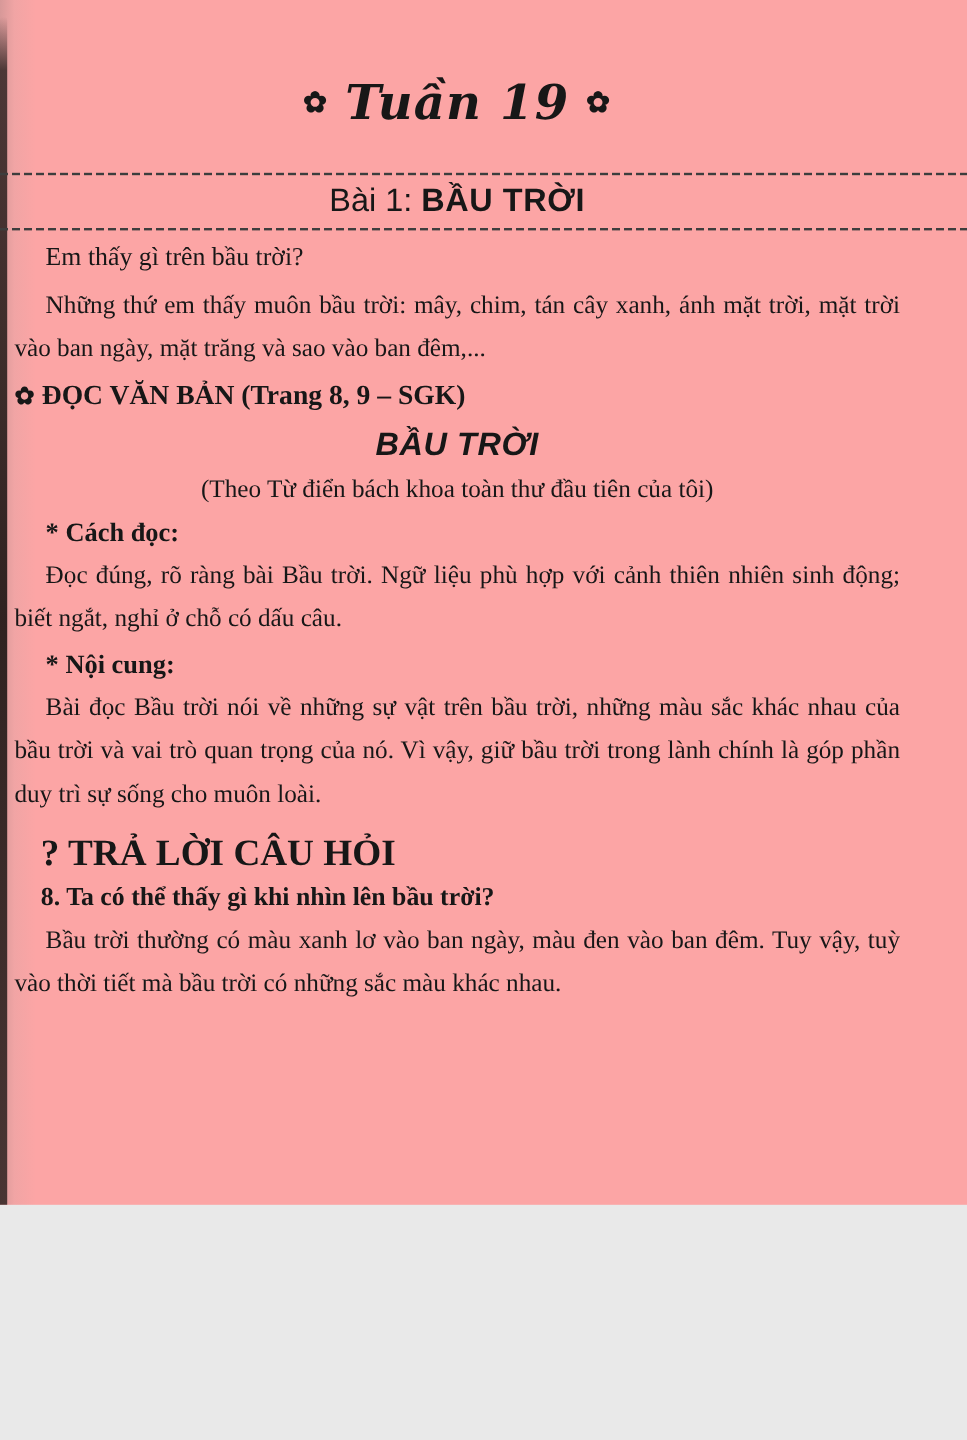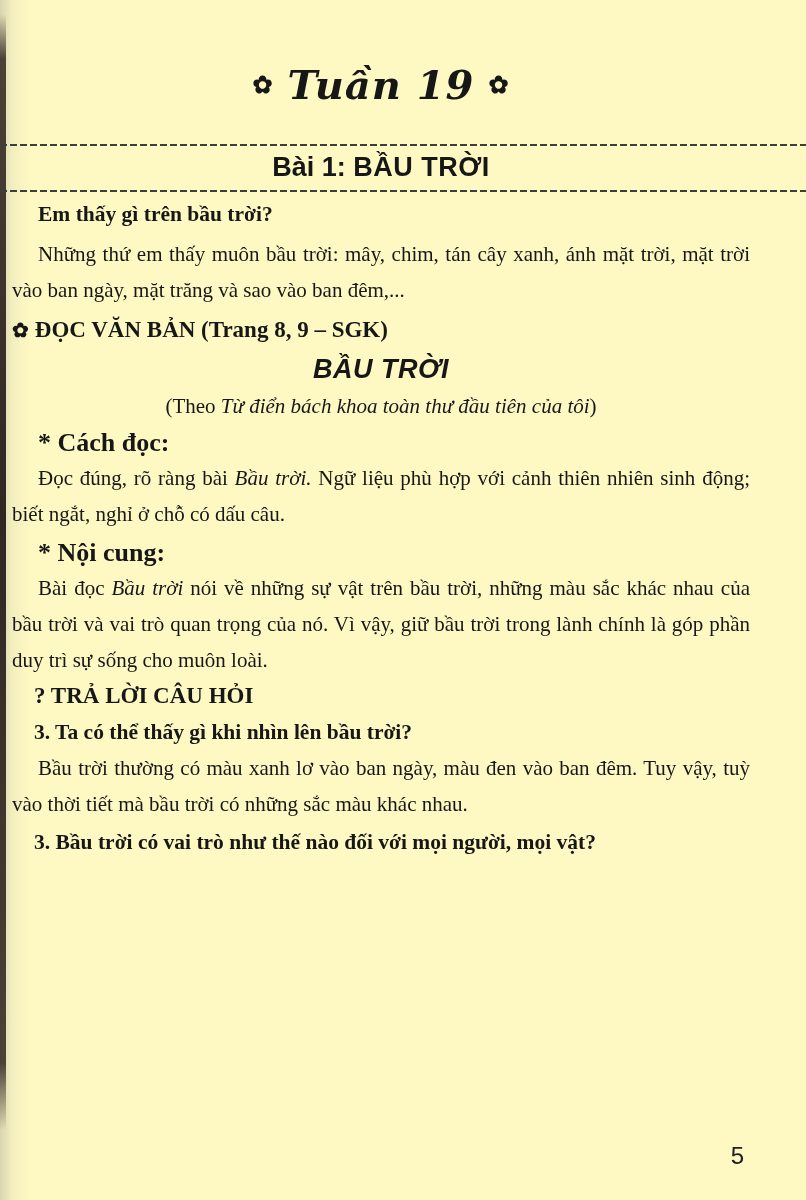--- a/index.html
+++ b/index.html
@@ -1,18 +1,18 @@
 <!DOCTYPE html>
 <html><head>
 <meta charset="utf-8">
 <style>
   html,body{margin:0;padding:0;}
   body{width:806px;height:1200px;background:#e9e9e9;}
   .page{
-    position:relative;width:806px;height:1200px;background:#fef9c3;
+    position:relative;width:806px;height:1004px;background:#fca5a5;
     font-family:"Liberation Serif","DejaVu Serif",serif;color:#171717;
     overflow:hidden;
   }
   
   .gutter-shade{
     position:absolute;left:0;top:0;width:30px;height:1200px;
     background:linear-gradient(90deg, rgba(120,120,120,0.28), rgba(160,160,160,0.12) 12px, rgba(255,255,255,0) 30px);
     pointer-events:none;
   }
   .gutter-strip{
@@ -33,44 +33,44 @@
     position:absolute;left:0;width:806px;height:2px;
     background:repeating-linear-gradient(90deg,#3d3d3d 0 7px,rgba(255,255,255,0) 7px 10px);
   }
   .rule-1{top:144px;}
   .rule-2{top:190px;}
 
   .lesson-header{
     margin-top:34px;height:46px;line-height:46px;text-align:center;
     font-family:"Liberation Sans","DejaVu Sans",sans-serif;font-size:27px;
   }
-  .lesson-header .prefix{font-weight:700;margin-top:40px;}
+  .lesson-header .prefix{font-weight:400;margin-top:40px;}
   .lesson-header .title{font-weight:800;letter-spacing:0.5px;}
 
   .sec-heading{
     margin-top:14px;line-height:32px;font-weight:700;font-size:23px;
   }
   .sec-heading .flower{font-size:20px;padding-right:6px;}
   .sub-heading{
-    margin-top:8px;line-height:32px;font-weight:700;font-size:21.5px;padding-left:26px;
+    margin-top:8px;line-height:32px;font-weight:400;font-size:21.5px;padding-left:26px;
   }
   .para{
     margin-top:6px;line-height:36px;font-size:21px;text-align:justify;text-indent:26px;
   }
   .tight{margin-top:2px;}
   .reading-title{
     margin-top:4px;height:38px;line-height:38px;text-align:center;
     font-family:"Liberation Sans","DejaVu Sans",sans-serif;font-weight:800;font-style:italic;
     font-size:27px;letter-spacing:0.5px;
   }
   .source-line{margin-top:2px;height:32px;line-height:32px;text-align:center;font-size:21px;}
-  .label-heading{margin-top:6px;line-height:30px;font-weight:700;font-size:26px;padding-left:26px;}
-  .qa-heading{margin-top:2px;line-height:32px;font-weight:700;font-size:23px;padding-left:22px;}
+  .label-heading{margin-top:6px;line-height:30px;font-weight:700;font-size:22px;padding-left:26px;}
+  .qa-heading{margin-top:16px;line-height:32px;font-weight:700;font-size:31px;padding-left:22px;}
   .q-heading{margin-top:4px;line-height:32px;font-weight:700;font-size:21.5px;padding-left:22px;}
-  .italic{font-style:italic;margin-top:12px;}
+  .italic{margin-top:12px;}
   .page-number{
     position:absolute;top:1142px;right:62px;
     font-family:"Liberation Sans","DejaVu Sans",sans-serif;font-size:24px;color:#202020;
   }
 </style>
 </head>
 <body>
 
 <div class="page">
   <div class="gutter-shade"></div>
@@ -105,22 +105,21 @@
       <span>Đọc đúng, rõ ràng bài </span><span class="italic">Bầu trời.</span><span> Ngữ liệu phù hợp với cảnh thiên nhiên sinh động; biết ngắt, nghỉ ở chỗ có dấu câu.</span>
     </div>
 
     <div class="label-heading">* Nội cung:</div>
     <div class="para tight">
       <span>Bài đọc </span><span class="italic">Bầu trời</span><span> nói về những sự vật trên bầu trời, những màu sắc khác nhau của bầu trời và vai trò quan trọng của nó. Vì vậy, giữ bầu trời trong lành chính là góp phần duy trì sự sống cho muôn loài.</span>
     </div>
 
     <div class="qa-heading">? TRẢ LỜI CÂU HỎI</div>
 
-    <div class="q-heading">3. Ta có thể thấy gì khi nhìn lên bầu trời?</div>
+    <div class="q-heading">8. Ta có thể thấy gì khi nhìn lên bầu trời?</div>
 
     <div class="para tight">Bầu trời thường có màu xanh lơ vào ban ngày, màu đen vào ban đêm. Tuy vậy, tuỳ vào thời tiết mà bầu trời có những sắc màu khác nhau.</div>
 
-    <div class="q-heading">3. Bầu trời có vai trò như thế nào đối với mọi người, mọi vật?</div>
 
   </div>
 
   <div class="page-number">5</div>
 </div>
 
 </body></html>

